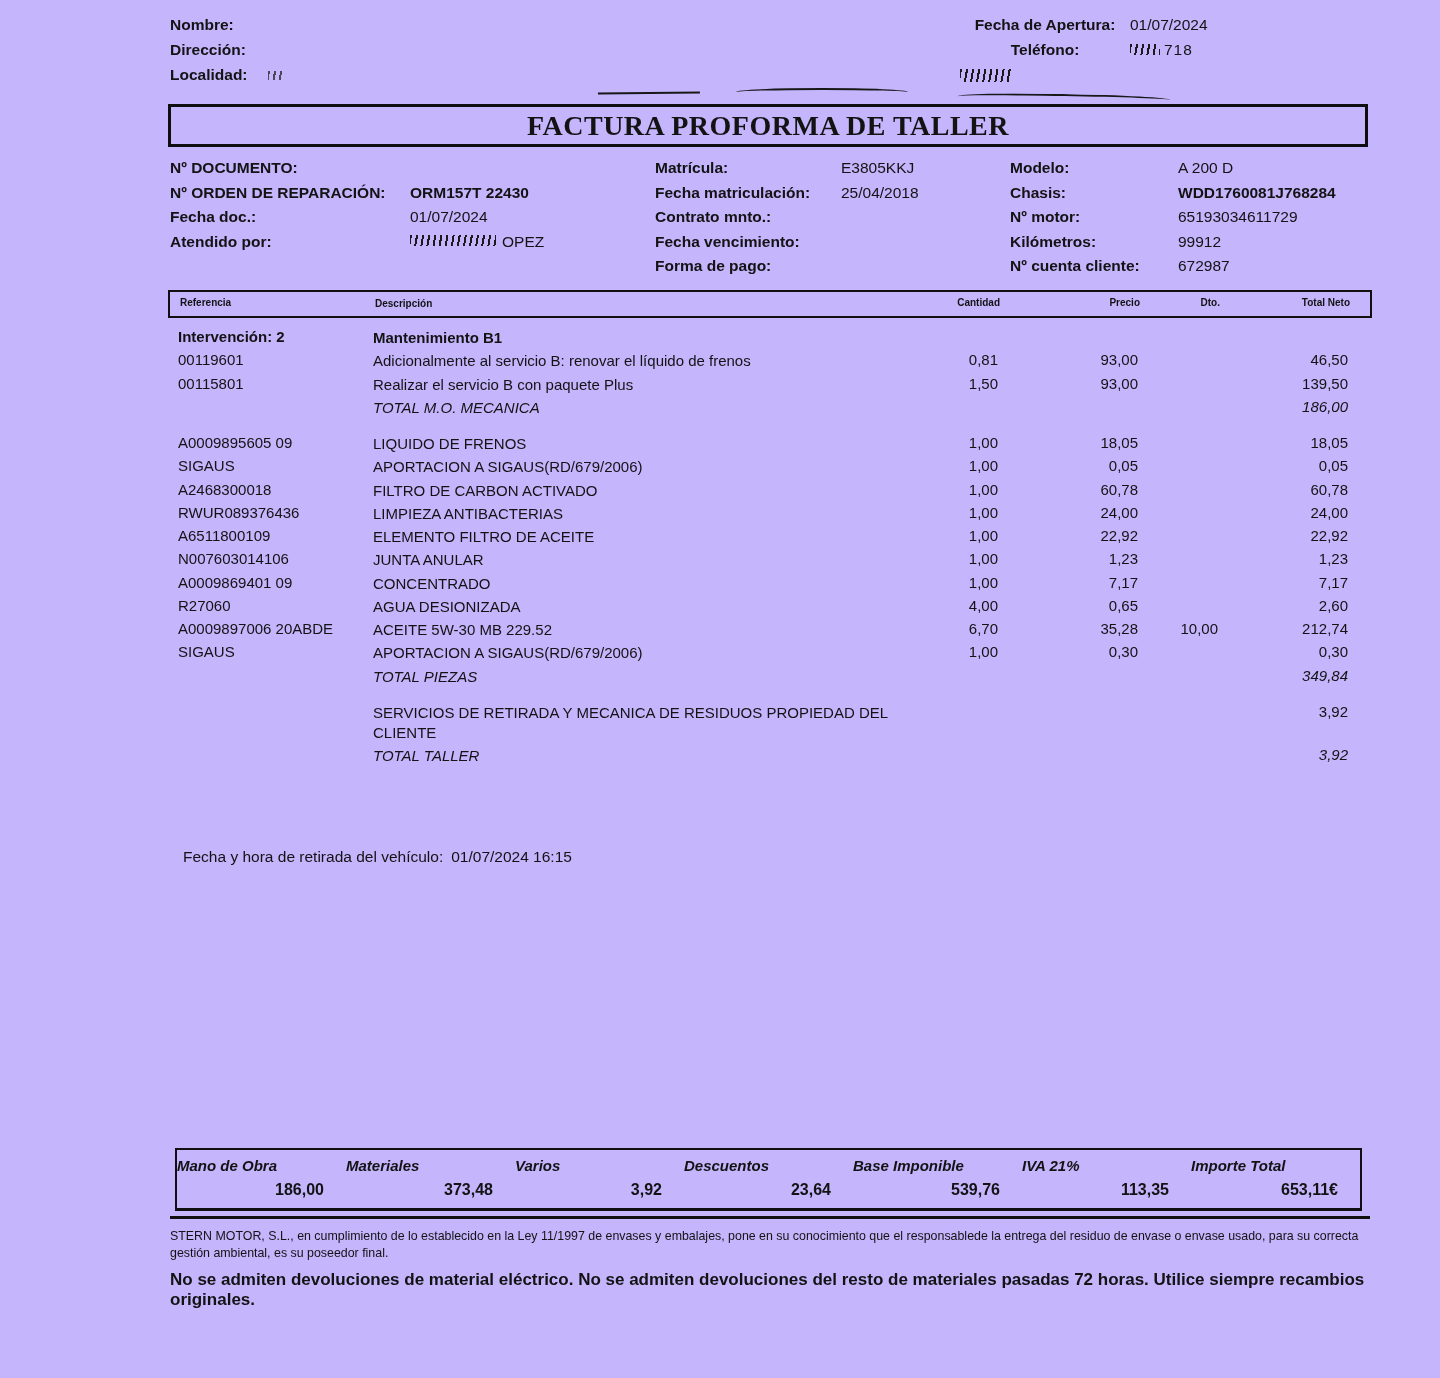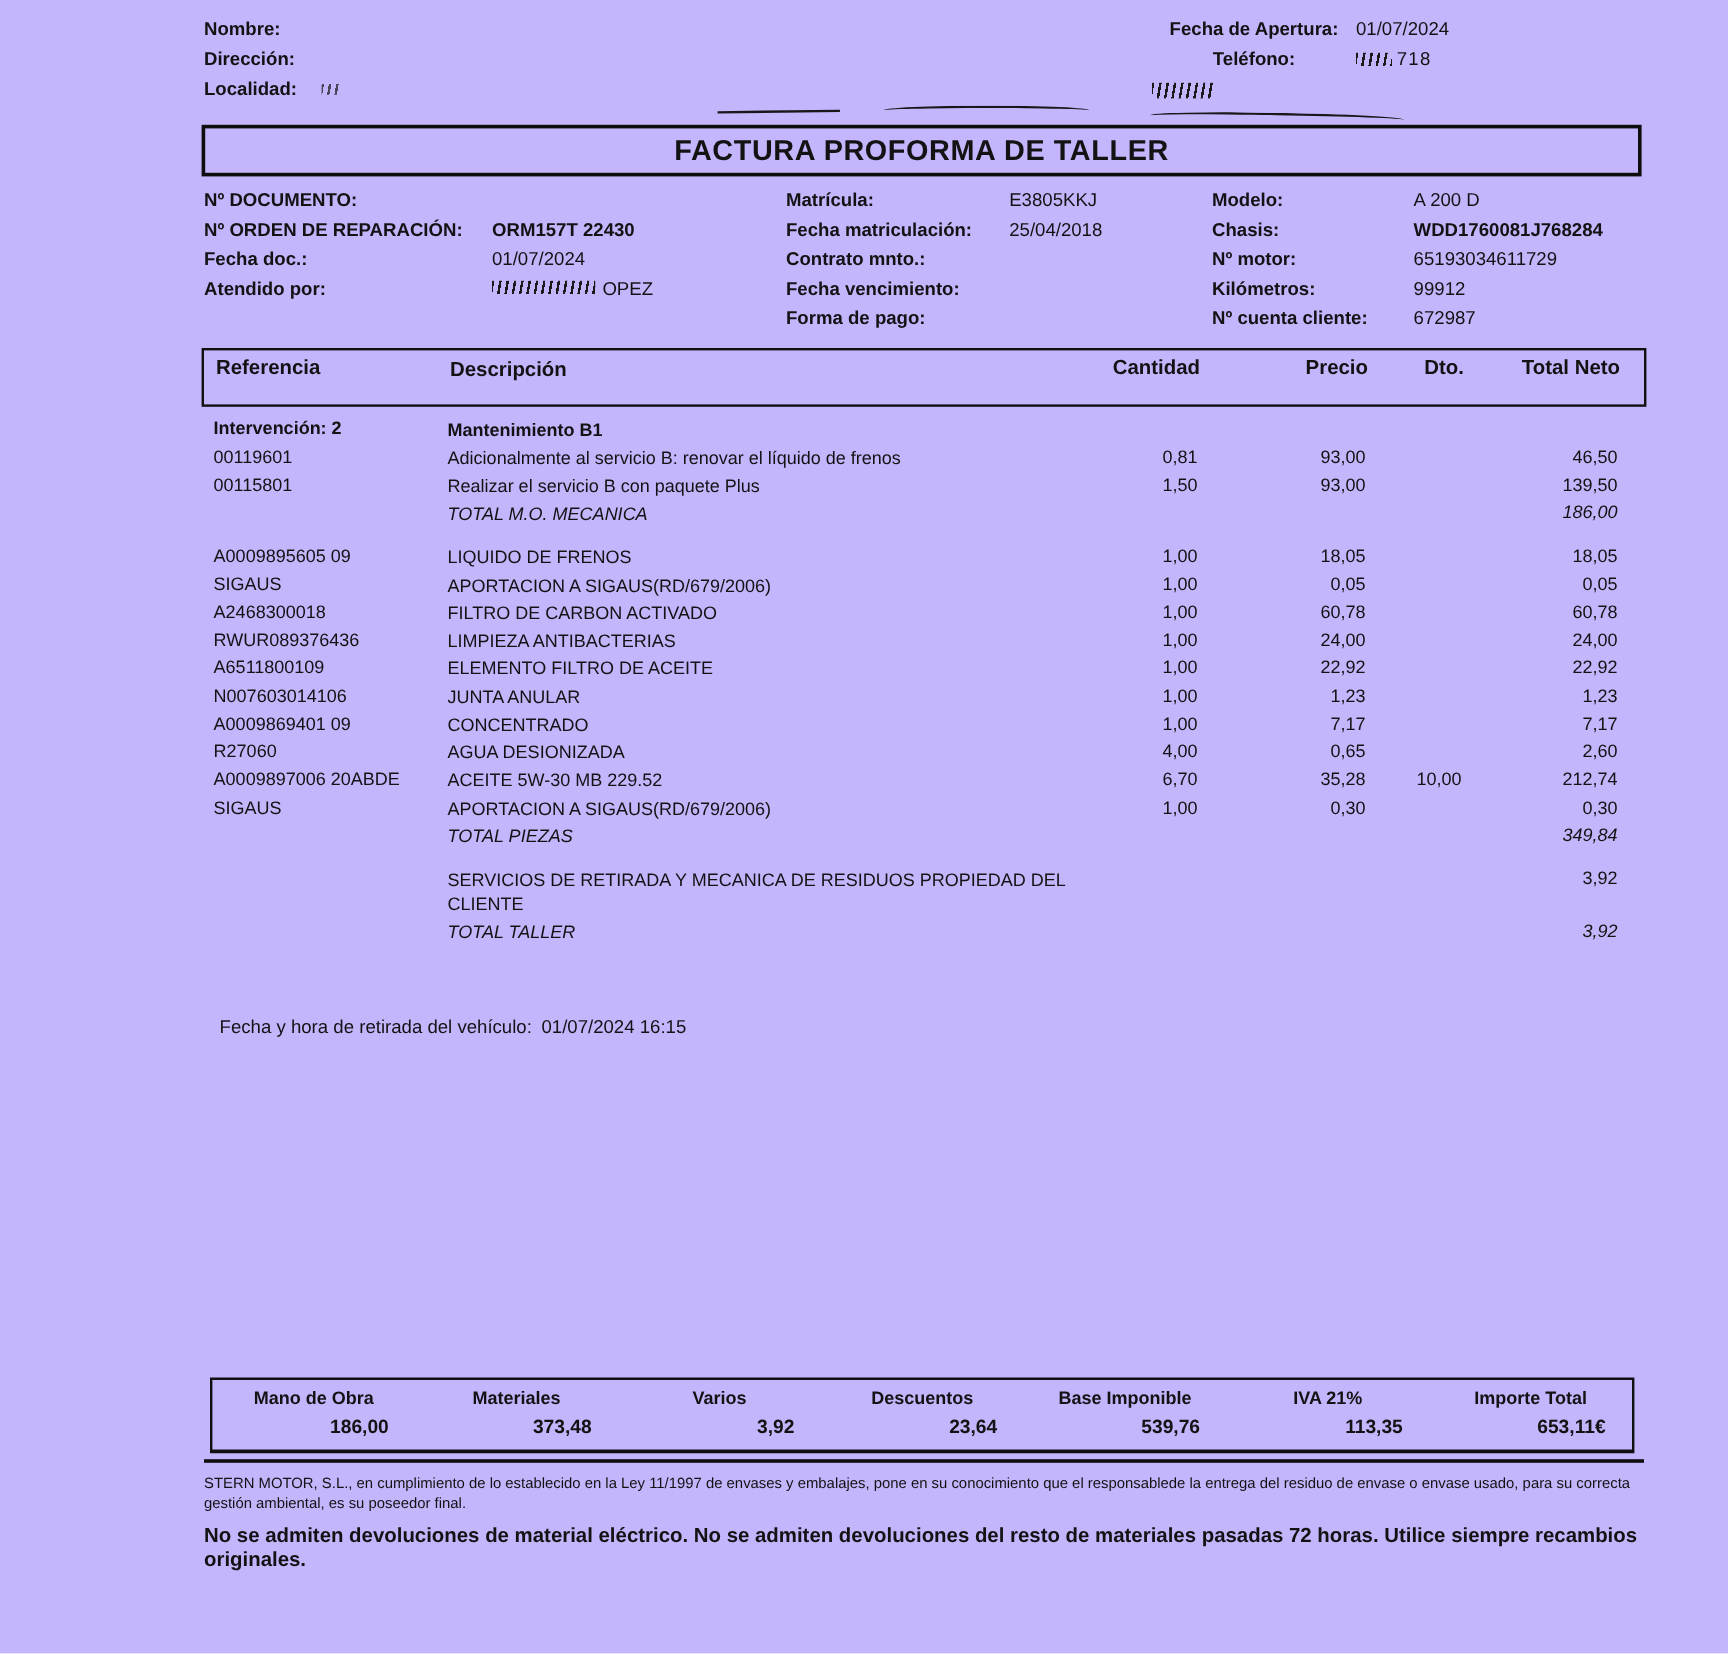--- a/index.html
+++ b/index.html
@@ -26,59 +26,59 @@
 
   
   .artifact { position:absolute; border-top:2.5px solid #181818; height:8px; background:transparent; }
   .art-1 { left:598px; top:92px; width:102px; transform:rotate(-0.7deg); }
   .art-2 { left:736px; top:88px; width:172px; border-radius:50%; }
   .art-3 { left:958px; top:94px; width:212px; border-radius:50%; transform:rotate(1deg); }
 
   
   .title-box { position:absolute; left:168px; right:72px; top:104px; height:43px;
     border:3px solid #0e0e0e; display:flex; align-items:center; justify-content:center; }
-  .title-box span { font-size:24px; font-weight:700; letter-spacing:.5px; }
+  .title-box span { font-size:28px; font-weight:700; letter-spacing:.5px;font-family:Liberation Serif, serif; }
 
   
   .doc-info { position:absolute; left:170px; top:159px; width:1205px; display:grid;
     grid-template-columns:485px 355px 365px; font-size:15.5px; }
   .info-row { display:flex; min-height:24.5px; align-items:baseline; }
   .info-label { font-weight:700; flex:0 0 auto; }
   .col1 .info-label { width:240px; }
   .col2 .info-label { width:186px; }
   .col3 .info-label { width:168px; }
   .info-value { flex:1; }
   .f-vb .info-value { font-weight:700; }
   .f-scr .info-value::before { content:""; display:inline-block; width:86px; height:11px; margin-right:6px;
     vertical-align:middle; transform:translateY(-2px);
     background:repeating-linear-gradient(100deg,#1a1a1a 0 2px,transparent 2px 6px); }
 
   
   .table { position:absolute; left:168px; top:290px; width:1204px; font-size:15px; }
   .grid6 { display:grid; grid-template-columns:205px 550px 75px 140px 80px 130px; padding-right:18px; }
-  .thead { border:2.5px solid #101010; padding-top:5px; padding-bottom:17px; font-weight:700; font-size:17px; }
+  .thead { border:2.5px solid #101010; padding-top:5px; padding-bottom:5px; font-weight:700; font-size:10px; }
   .tbody { padding-top:9px; }
   .trow { padding:1.5px 18px 1.5px 0; align-items:start; }
   .c-ref { padding-left:10px; white-space:nowrap; }
   .c-desc { line-height:1.35; }
   .num { text-align:right; }
   .f-bold { font-weight:700; }
   .f-italic .c-desc, .f-italic .c-total { font-style:italic; }
   .f-gap { margin-top:13px; }
 
   
   .pickup { position:absolute; left:183px; top:848px; font-size:15.5px; }
   .pickup-value { margin-left:8px; }
 
   
   .summary { position:absolute; left:175px; right:78px; top:1148px;
     border:2px solid #101010; border-bottom:3px solid #101010; padding:7px 0 9px; }
   .summary-grid { display:grid; grid-template-columns:repeat(7,1fr); }
   .sum-col { }
-  .sum-label { text-align:center; font-size:15px; font-weight:700; }
+  .sum-label { font-size:15px; font-weight:700;font-style:italic; }
   .sum-value { text-align:right; padding-right:22px; font-size:16px; font-weight:700; margin-top:7px; }
   .summary-underline { position:absolute; left:170px; right:70px; top:1216px; height:2.5px; background:#101010; }
 
   
   .legal-1 { position:absolute; left:170px; right:64px; top:1228px; font-size:12.4px; line-height:1.4; }
   .legal-2 { position:absolute; left:170px; right:64px; top:1270px; font-size:17px; font-weight:700; }
 </style>
 </head>
 <body>
 

